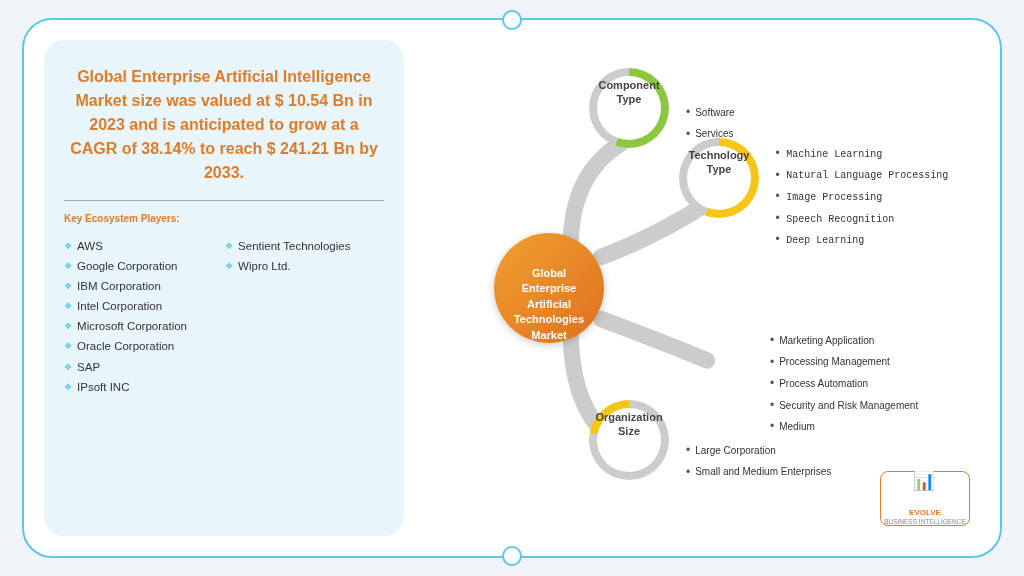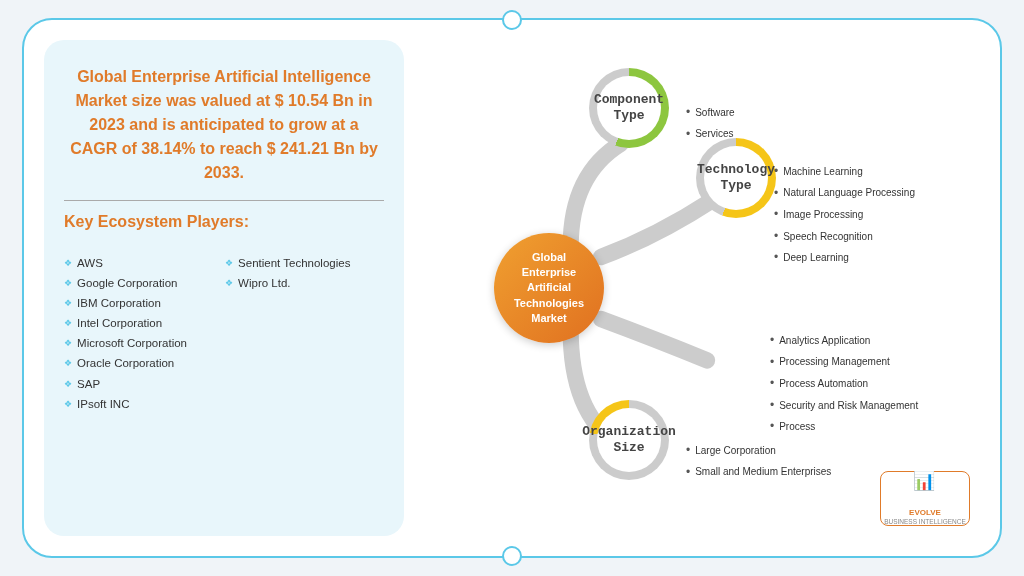--- a/index.html
+++ b/index.html
@@ -75,24 +75,24 @@
       margin-bottom: 15px;
     }
 
     .divider {
       border: none;
       border-top: 1.5px solid #aaa;
       margin-bottom: 12px;
     }
 
     .key-title {
-      font-size: 16px;
+      font-size: 10px;
       font-weight: bold;
       color: #e07b2a;
-      margin-bottom: 24px;
+      margin-bottom: 14px;
     }
 
     .players-grid {
       display: flex;
       flex-direction: row;
       gap: 2px;
       flex: 1;
     }
 
     .players-col {
@@ -132,21 +132,21 @@
     .center-circle {
       position: absolute;
       left: 80px;
       top: 50%;
       transform: translateY(-50%);
       width: 110px;
       height: 110px;
       border-radius: 50%;
       background: linear-gradient(135deg, #f0a030, #e07020);
       display: flex;
-      align-items: center;
+      align-items: flex-end;
       justify-content: center;
       text-align: center;
       z-index: 10;
       box-shadow: 0 2px 8px rgba(0,0,0,0.2);
     }
 
     .center-circle-text {
       font-size: 11px;
       font-weight: bold;
       color: white;
@@ -183,21 +183,21 @@
       height: 80px;
       left: 175px;
       top: 28px;
       background: conic-gradient(#8dc63f 0deg 200deg, #ccc 200deg 360deg);
     }
 
     
     .seg-technology {
       width: 80px;
       height: 80px;
-      left: 282px;
+      left: 265px;
       top: 98px;
       background: conic-gradient(#f5c518 0deg 200deg, #ccc 200deg 360deg);
     }
 
     
     .seg-application {
       width: 80px;
       height: 80px;
       left: 260px;
       top: 250px;
@@ -212,29 +212,27 @@
       top: 360px;
       background: conic-gradient(#ccc 0deg 280deg, #f5c518 280deg 360deg);
     }
 
     .seg-inner {
       width: 64px;
       height: 64px;
       border-radius: 50%;
       background: white;
       display: flex;
-      align-items: center;
-      justify-content: center;
-      text-align: center;
-      font-size: 13px;
+      justify-content: center;
+      text-align: center;
+      font-size: 11px;
       font-weight: bold;
       color: #444;
       line-height: 1.25;
       padding: 3px;
-      font-family: Liberation Mono, monospace;
     }
 
     
     .bullet-list {
       position: absolute;
       font-size: 10px;
       color: #333;
       line-height: 1.8;
     }
 
@@ -245,21 +243,21 @@
       gap: 5px;
     }
 
     .bullet-list li::before {
       content: '•';
       color: #555;
       font-size: 12px;
     }
 
     .bl-component { left: 272px; top: 62px; }
-    .bl-technology { left: 360px; top: 121px; }
+    .bl-technology { left: 360px; top: 104px; font-family: Liberation Mono, monospace; }
     .bl-application { left: 356px; top: 290px; }
     .bl-organization { left: 272px; top: 400px; }
 
     
     .logo-box {
       position: absolute;
       bottom: 10px;
       right: 10px;
       width: 90px;
       height: 55px;
@@ -371,25 +369,25 @@
         <li>Services</li>
       </ul>
     <ul class="bullet-list bl-technology">
     <li>Machine Learning</li>
         <li>Natural Language Processing</li>
         <li>Image Processing</li>
         <li>Speech Recognition</li>
         <li>Deep Learning</li>
       </ul>
     <ul class="bullet-list bl-application">
-    <li>Analytics Application</li>
+    <li>Marketing Application</li>
         <li>Processing Management</li>
         <li>Process Automation</li>
         <li>Security and Risk Management</li>
-        <li>Process</li>
+        <li>Medium</li>
       </ul>
     <ul class="bullet-list bl-organization">
     <li>Large Corporation</li>
         <li>Small and Medium Enterprises</li>
       </ul>
 
     <div class="logo-box">
       <div class="logo-icon">📊</div>
       <div class="logo-text">EVOLVE</div>
       <div class="logo-sub">BUSINESS INTELLIGENCE</div>

